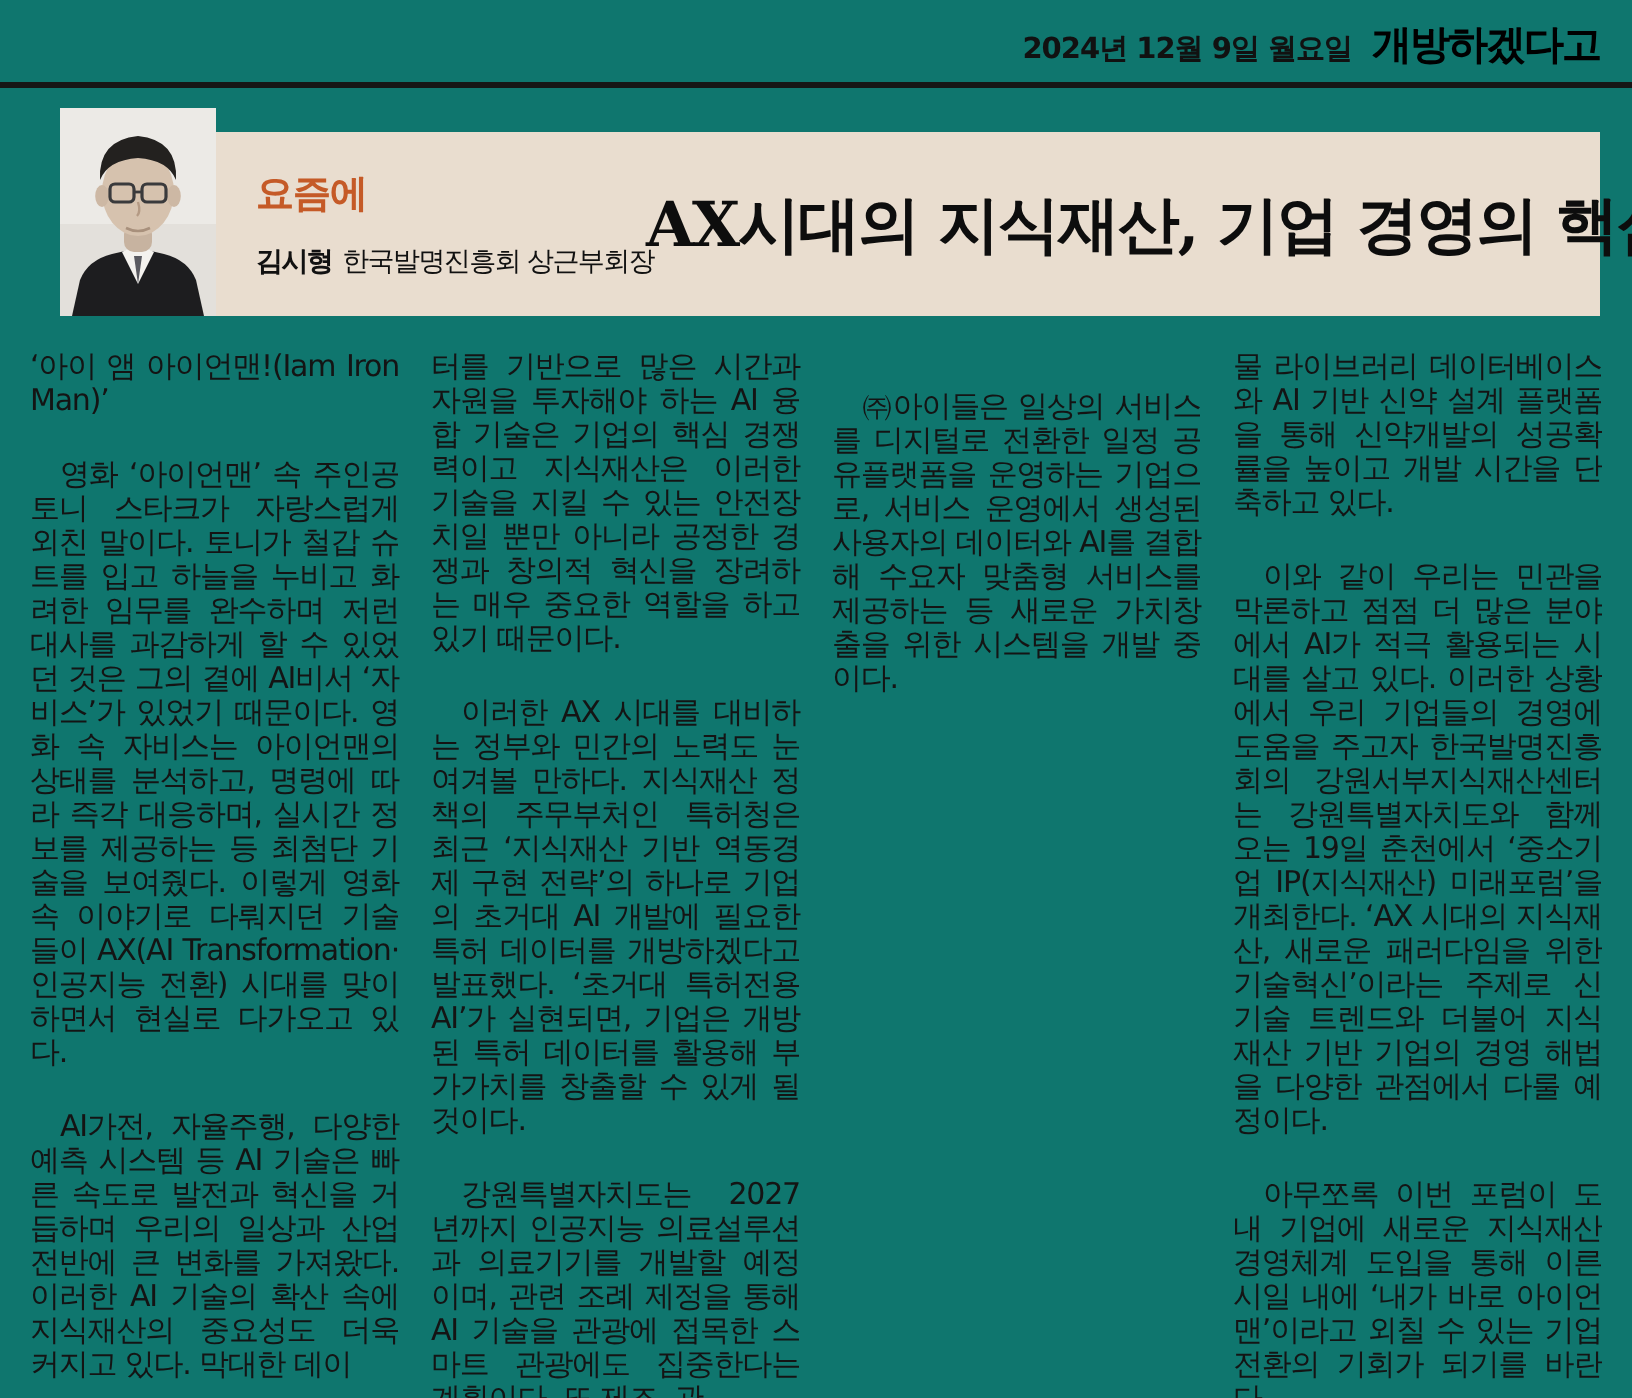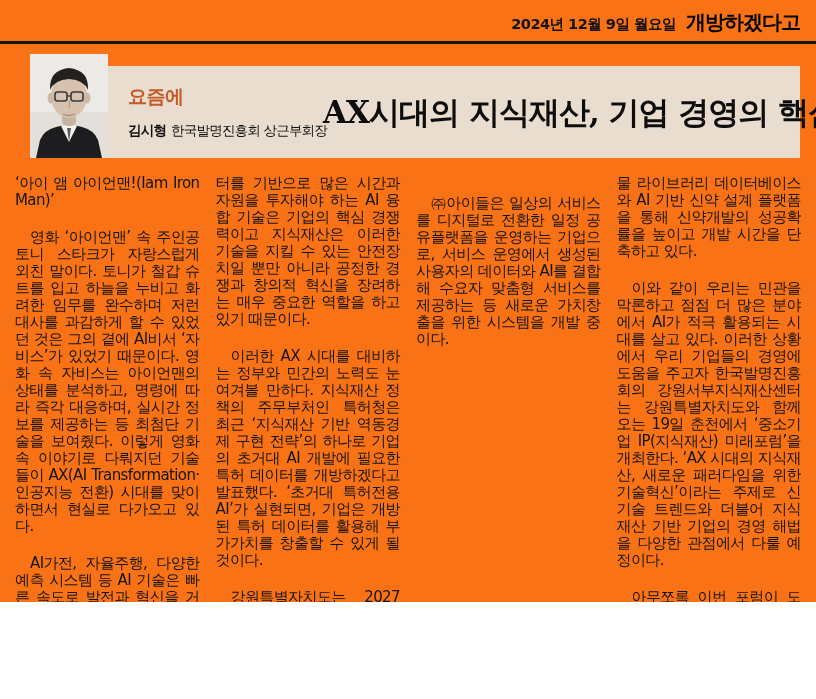--- a/index.html
+++ b/index.html
@@ -6,22 +6,22 @@
     --accent: #c55a27;
     --box: #e9ddcf;
     --ink: #1c1c1c;
   }
   * { margin: 0; padding: 0; box-sizing: border-box; }
   html, body { background: #ffffff; }
   body { font-family: "DejaVu Sans", "Liberation Sans", sans-serif; color: var(--ink); }
   .page {
     position: relative;
     width: 816px;
-    height: 602px;
-    background: #f97316;
+    height: 699px;
+    background: #0f766e;
     overflow: hidden;
   }
 
   
   .topbar {
     display: flex;
     justify-content: flex-end;
     align-items: baseline;
     gap: 10px;
     padding: 9px 16px 5px 16px;

